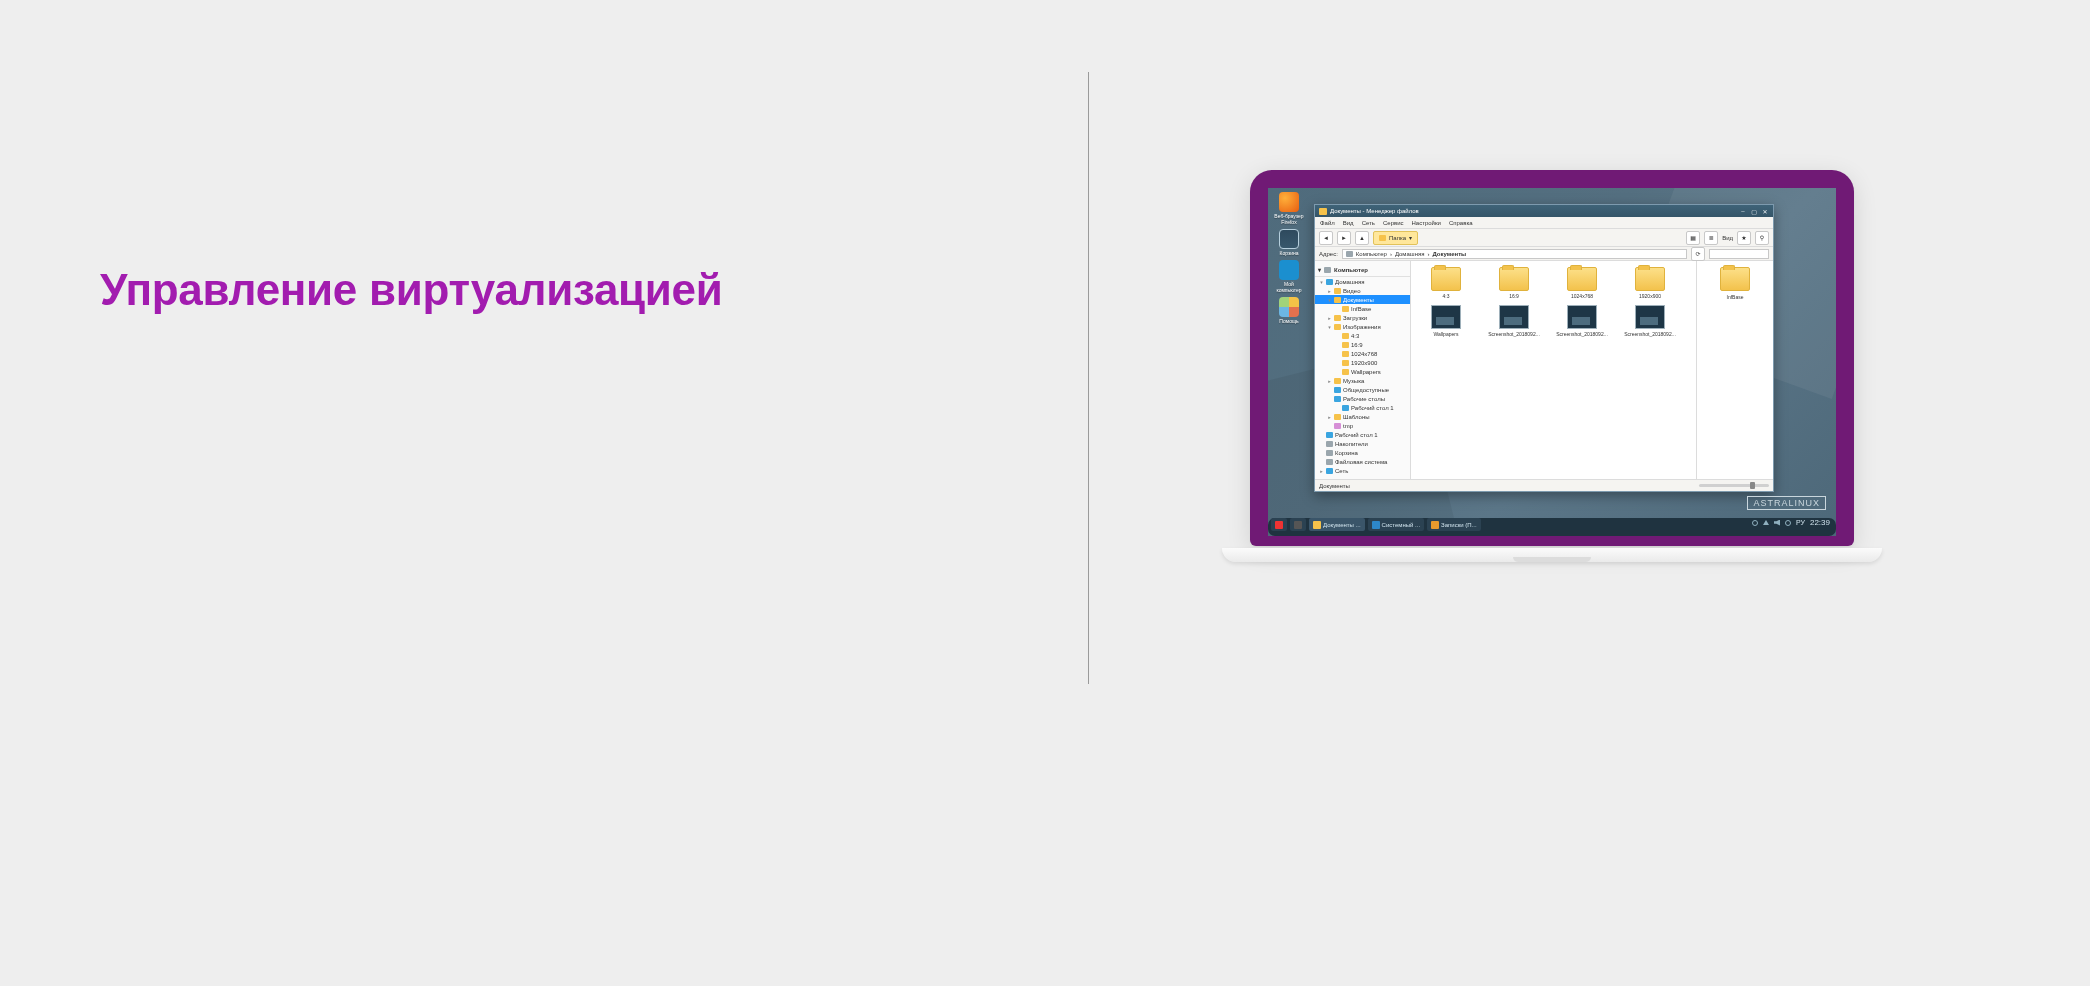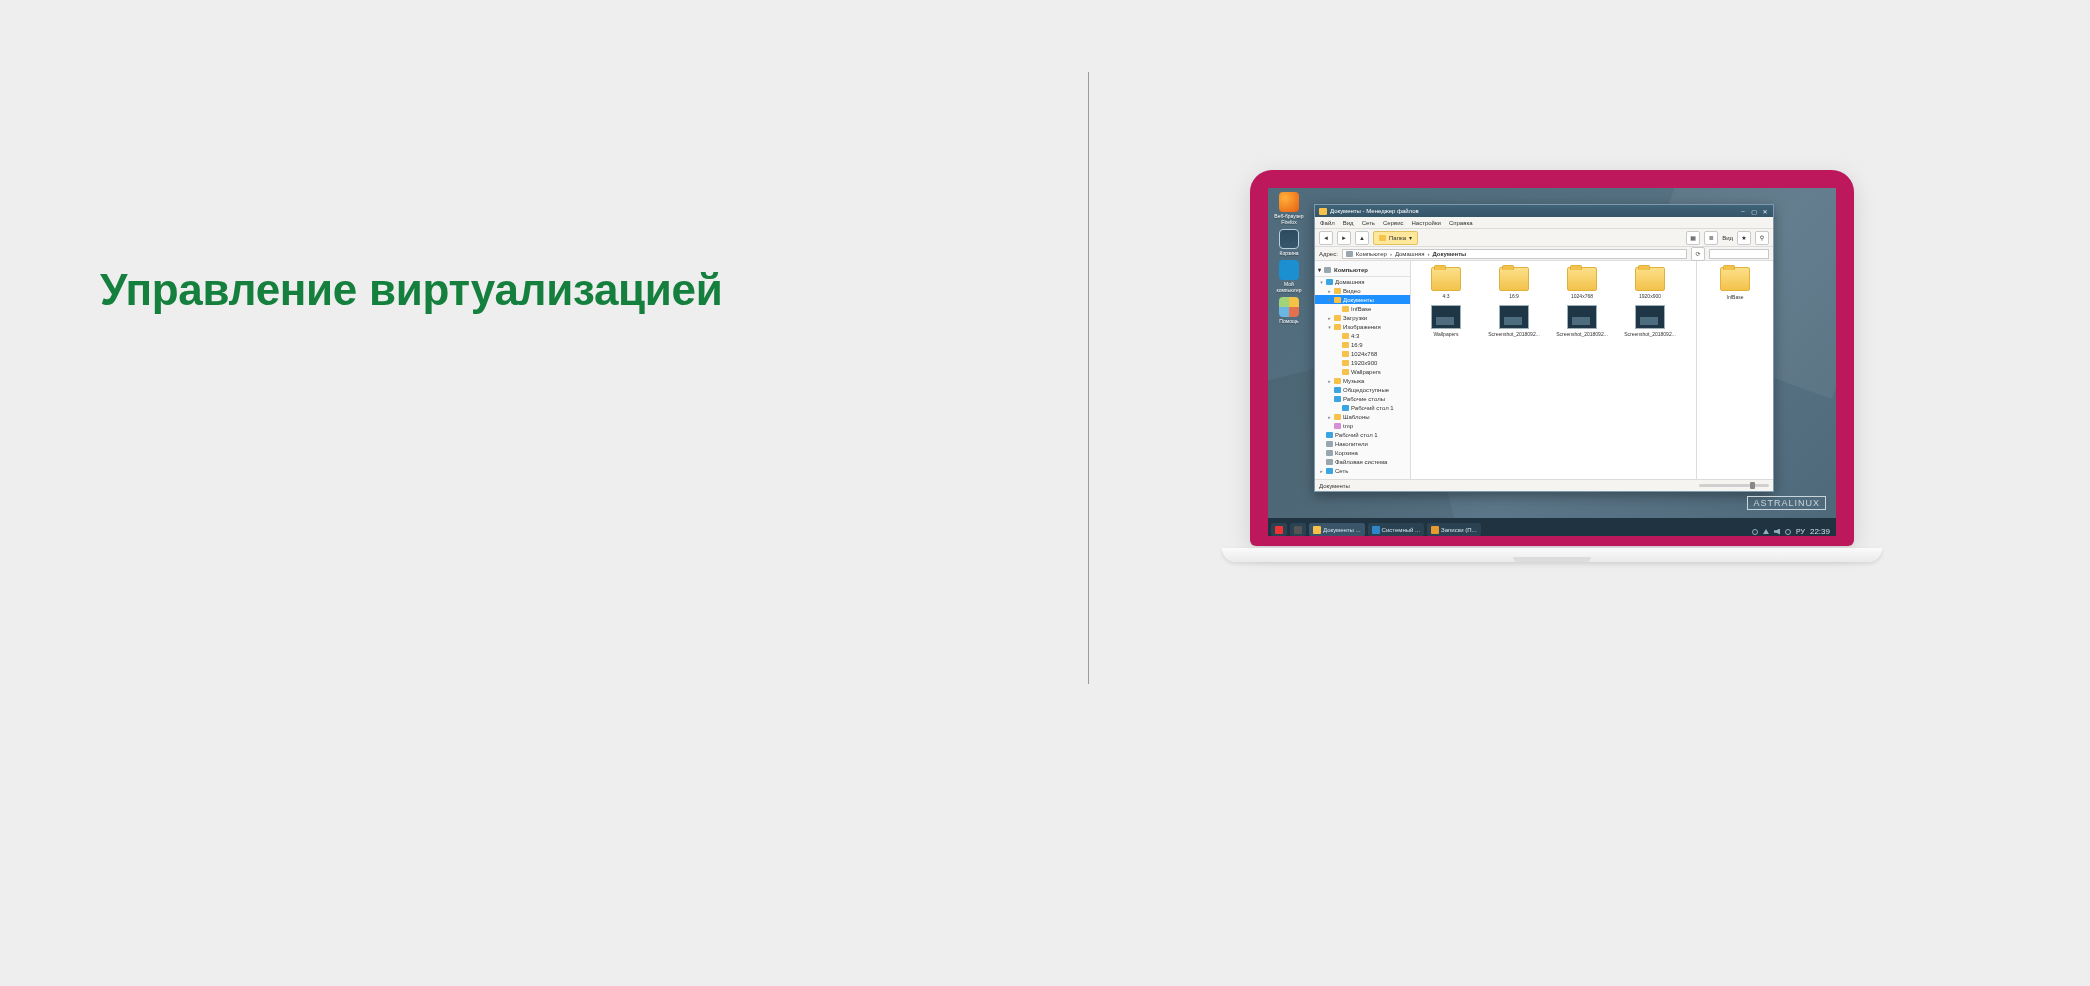--- a/index.html
+++ b/index.html
@@ -11,21 +11,21 @@
     overflow: hidden;
   }
   .left-col {
     position: absolute;
     left: 100px; top: 265px;
     width: 640px;
   }
   .heading {
     font-size: 44px;
     font-weight: 700;
-    color: #15803d;
+    color: #a21caf;
     margin-bottom: 42px;
     letter-spacing: -0.3px;
   }
   .body-text {
     font-size: 27px;
     font-weight: 400;
     color: #1a1a1a;
     line-height: 1.45;
     letter-spacing: -0.2px;
   }
@@ -36,21 +36,21 @@
     background: #9a9a9a;
   }
   
   .laptop {
     position: absolute;
     left: 1250px; top: 170px;
     width: 604px; height: 384px;
   }
   .laptop-bezel {
     width: 604px; height: 376px;
-    background: #be185d;
+    background: #701a75;
     border-radius: 22px 22px 6px 6px;
     box-shadow: 0 6px 24px rgba(0,0,0,.12), 0 1px 2px rgba(0,0,0,.06);
     padding: 18px 18px 10px 18px;
     position: relative;
   }
   .laptop-base {
     position: absolute;
     left: -28px; bottom: -8px;
     width: 660px; height: 14px;
     background: linear-gradient(#fbfbfb,#eaeaea);
@@ -105,22 +105,22 @@
   .g-help    { background: conic-gradient(#f4c247 0 90deg,#e3714e 90deg 180deg,#6cb6e3 180deg 270deg,#a1d37a 270deg 360deg); border-radius:50%; }
   .brand {
     position:absolute; right:10px; bottom:26px;
     color:#c9d6dd; font-size:9px; letter-spacing:1px;
     border:1px solid #c9d6dd; padding:1px 5px;
   }
   
   .taskbar {
     position:absolute; left:0; right:0; bottom:0; height:18px;
     background:#1f3340;
-    display:flex; align-items:flex-end;
-    font-size:6px; color:#cfe2ec;
+    display:flex; align-items:flex-start;
+    font-size:6px; color:#cfe2ec;border-radius:7px;
   }
   .tb-left  { display:flex; align-items:center; gap:3px; padding-left:3px; }
   .tb-right { margin-left:auto; display:flex; align-items:center; gap:5px; padding-right:6px; }
   .tb-btn {
     display:flex; align-items:center; gap:2px;
     padding:1px 4px; height:13px;
     background:#2b4252; border-radius:2px;
   }
   .tb-btn.active { background:#3a5569; }
   .tb-ic { width:8px; height:8px; border-radius:1px; }

